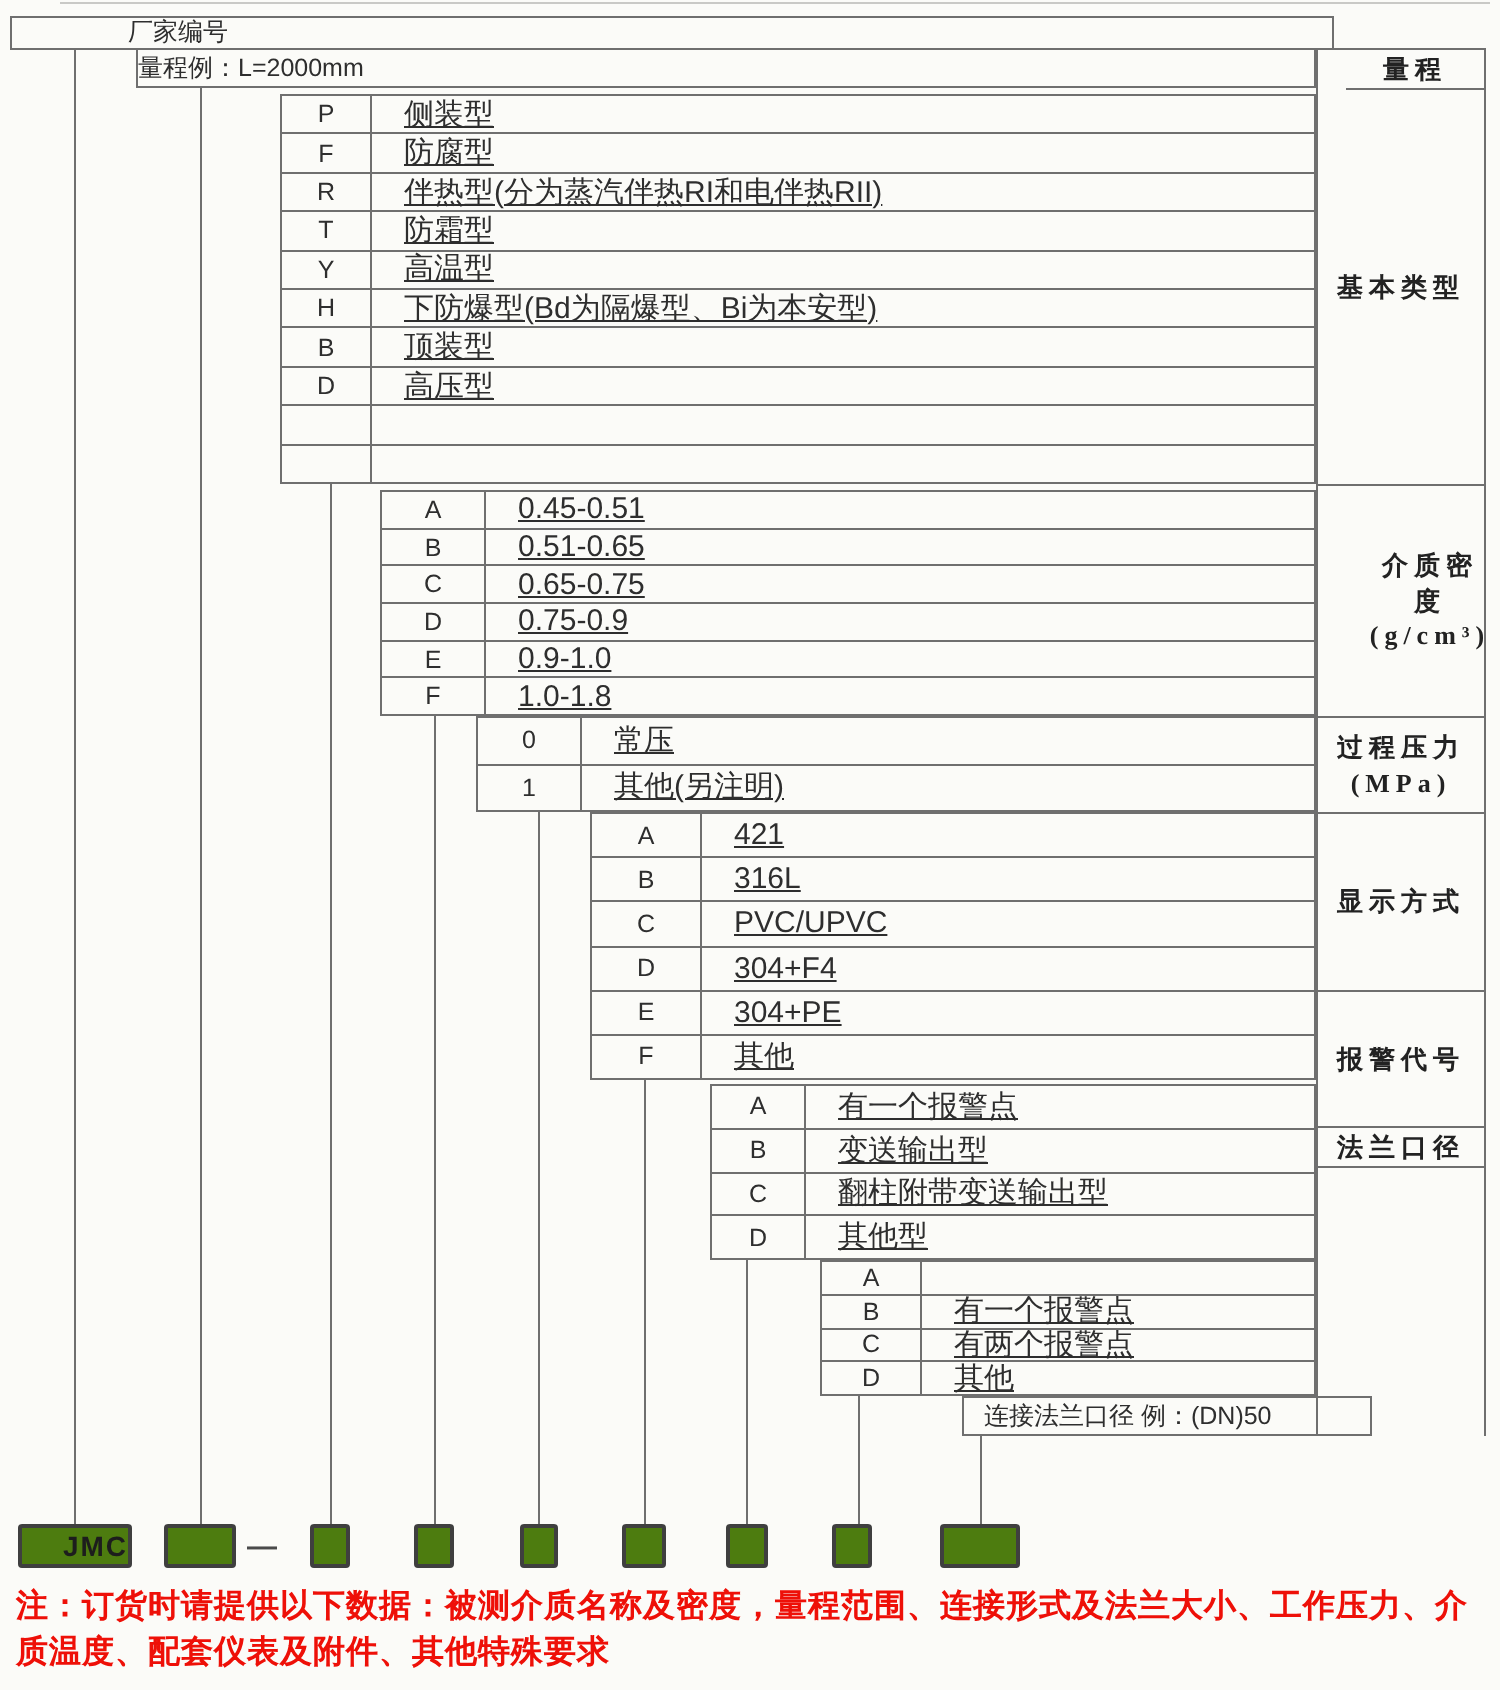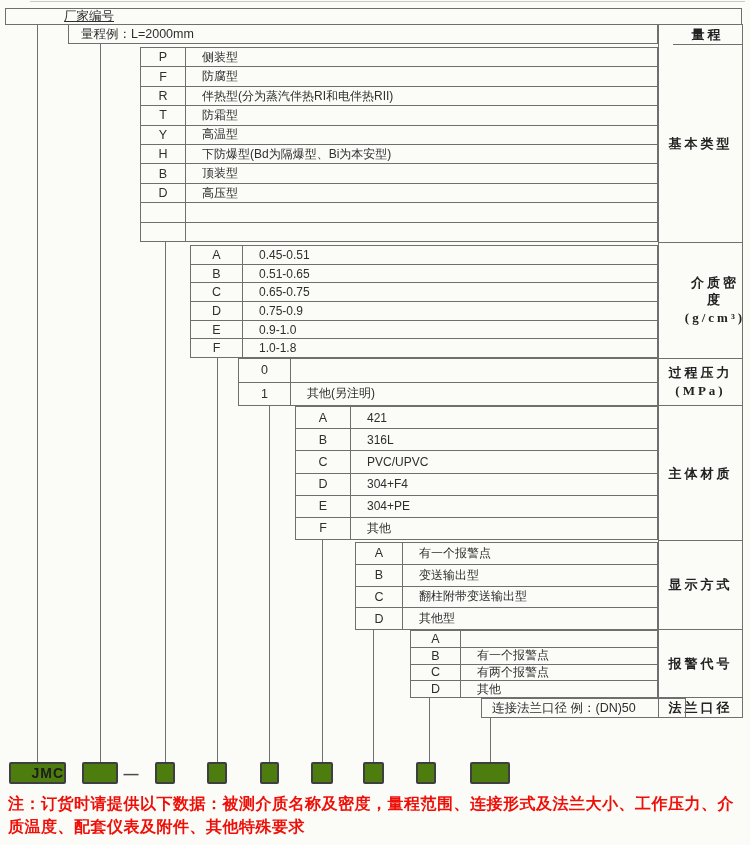--- a/index.html
+++ b/index.html
@@ -10,51 +10,50 @@
   .hairline-top{position:absolute;left:30px;top:1px;width:715px;height:1px;background:#c9c9c6;}
   .framebox{position:absolute;border:1px solid #6f6f6f;box-sizing:border-box;display:flex;align-items:center;font-size:12.5px;}
   
   .labelcol{position:absolute;left:658px;top:24px;width:85px;height:694px;border-left:1px solid #6f6f6f;border-right:1px solid #6f6f6f;border-top:1px solid #6f6f6f;box-sizing:border-box;display:flex;flex-direction:column;}
   .labelcell{border-bottom:1px solid #6f6f6f;box-sizing:border-box;display:flex;align-items:center;justify-content:center;text-align:center;font-family:"Liberation Serif",serif;font-weight:bold;font-size:13px;letter-spacing:3px;color:#222;white-space:pre-line;line-height:1.35;}
   
   .tbl{position:absolute;border:1px solid #6f6f6f;box-sizing:border-box;display:flex;flex-direction:column;background:transparent;}
   .trow{display:flex;flex:1;border-bottom:1px solid #6f6f6f;box-sizing:border-box;min-height:0;}
   .trow:last-child{border-bottom:none;}
   .tcode{width:var(--cw,46px);border-right:1px solid #6f6f6f;box-sizing:border-box;display:flex;align-items:center;justify-content:center;font-size:12.5px;}
-  .tdesc{flex:1;display:flex;align-items:center;padding-left:16px;font-size:12px;white-space:nowrap;overflow:hidden;}
+  .tdesc{flex:1;display:flex;align-items:center;padding-left:16px;font-size:15px;white-space:nowrap;overflow:hidden;text-decoration:underline;}
   
   .vline{position:absolute;width:1px;background:#6f6f6f;}
   
   .bbox{position:absolute;top:762px;height:22px;border:2px solid #3f3f3f;border-radius:2px;box-sizing:border-box;background:#4d7c0f;display:flex;align-items:center;justify-content:flex-end;}
   .model-text{font-weight:bold;font-size:14px;color:#1d1d1d;letter-spacing:1px;}
   .dash{position:absolute;top:762px;height:22px;display:flex;align-items:center;justify-content:center;font-weight:bold;font-size:15px;color:#4a4a4a;}
   
   .note{position:absolute;left:8px;top:793px;width:740px;font-size:16px;font-weight:bold;color:#ee1008;line-height:1.42;letter-spacing:0.5px;}
 </style>
 </head>
 <body>
 
 <div id="canvas">
   <div class="hairline-top"></div>
 
-  <div class="framebox" style="left:5px;top:8px;width:737px;height:17px;padding-left:58px;text-decoration:underline;">
+  <div class="framebox" style="left:5px;top:8px;width:662px;height:17px;padding-left:58px;">
     <span>厂家编号</span>
   </div>
-  <div class="framebox" style="left:68px;top:24px;width:590px;height:20px;padding-left:12px;">
+  <div class="framebox" style="left:68px;top:24px;width:590px;height:20px;">
     <span>量程例：L=2000mm</span>
   </div>
 
   <div class="labelcol">
     <div class="labelcell" style="height:20px;margin-left:14px;">量程</div>
     <div class="labelcell" style="height:198px;">基本类型</div>
     <div class="labelcell" style="height:116px;padding-left:29px;">介质密度
 (g/cm³)</div>
     <div class="labelcell" style="height:48px;">过程压力
 (MPa)</div>
-    <div class="labelcell" style="height:135px;">主体材质</div>
     <div class="labelcell" style="height:89px;">显示方式</div>
     <div class="labelcell" style="height:68px;">报警代号</div>
     <div class="labelcell" style="height:20px;">法兰口径</div>
   </div>
 
   <div class="tbl" style="left:140px;top:47px;width:518px;height:195px;--cw:45px;">
       <div class="trow">
         <div class="tcode">P</div>
         <div class="tdesc">侧装型</div>
       </div>
@@ -117,20 +116,21 @@
         <div class="tdesc">0.9-1.0</div>
       </div>
       <div class="trow">
         <div class="tcode">F</div>
         <div class="tdesc">1.0-1.8</div>
       </div>
     </div>
   <div class="tbl" style="left:238px;top:358px;width:420px;height:48px;--cw:52px;">
       <div class="trow">
         <div class="tcode">0</div>
+        <div class="tdesc">常压</div>
       </div>
       <div class="trow">
         <div class="tcode">1</div>
         <div class="tdesc">其他(另注明)</div>
       </div>
     </div>
   <div class="tbl" style="left:295px;top:406px;width:363px;height:134px;--cw:55px;">
       <div class="trow">
         <div class="tcode">A</div>
         <div class="tdesc">421</div>

